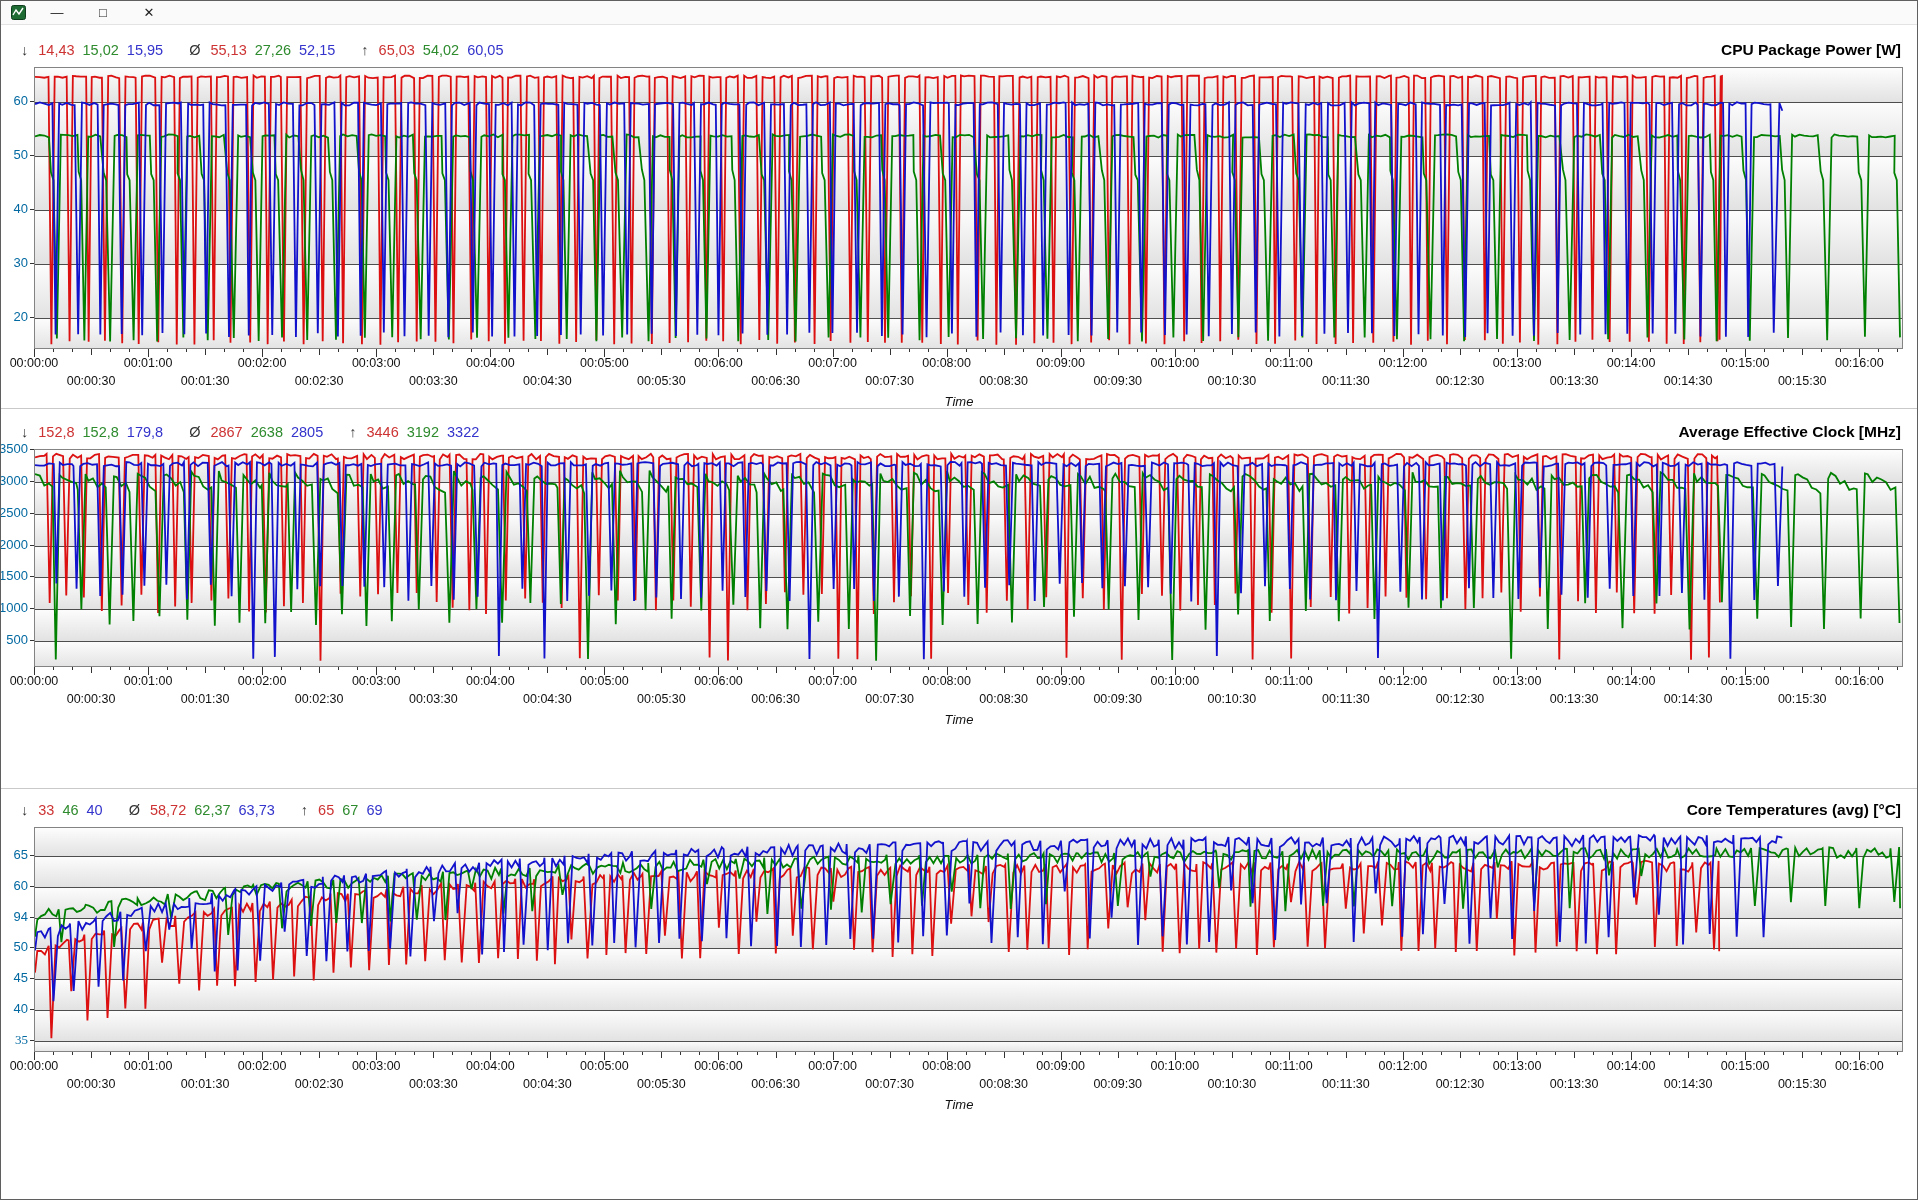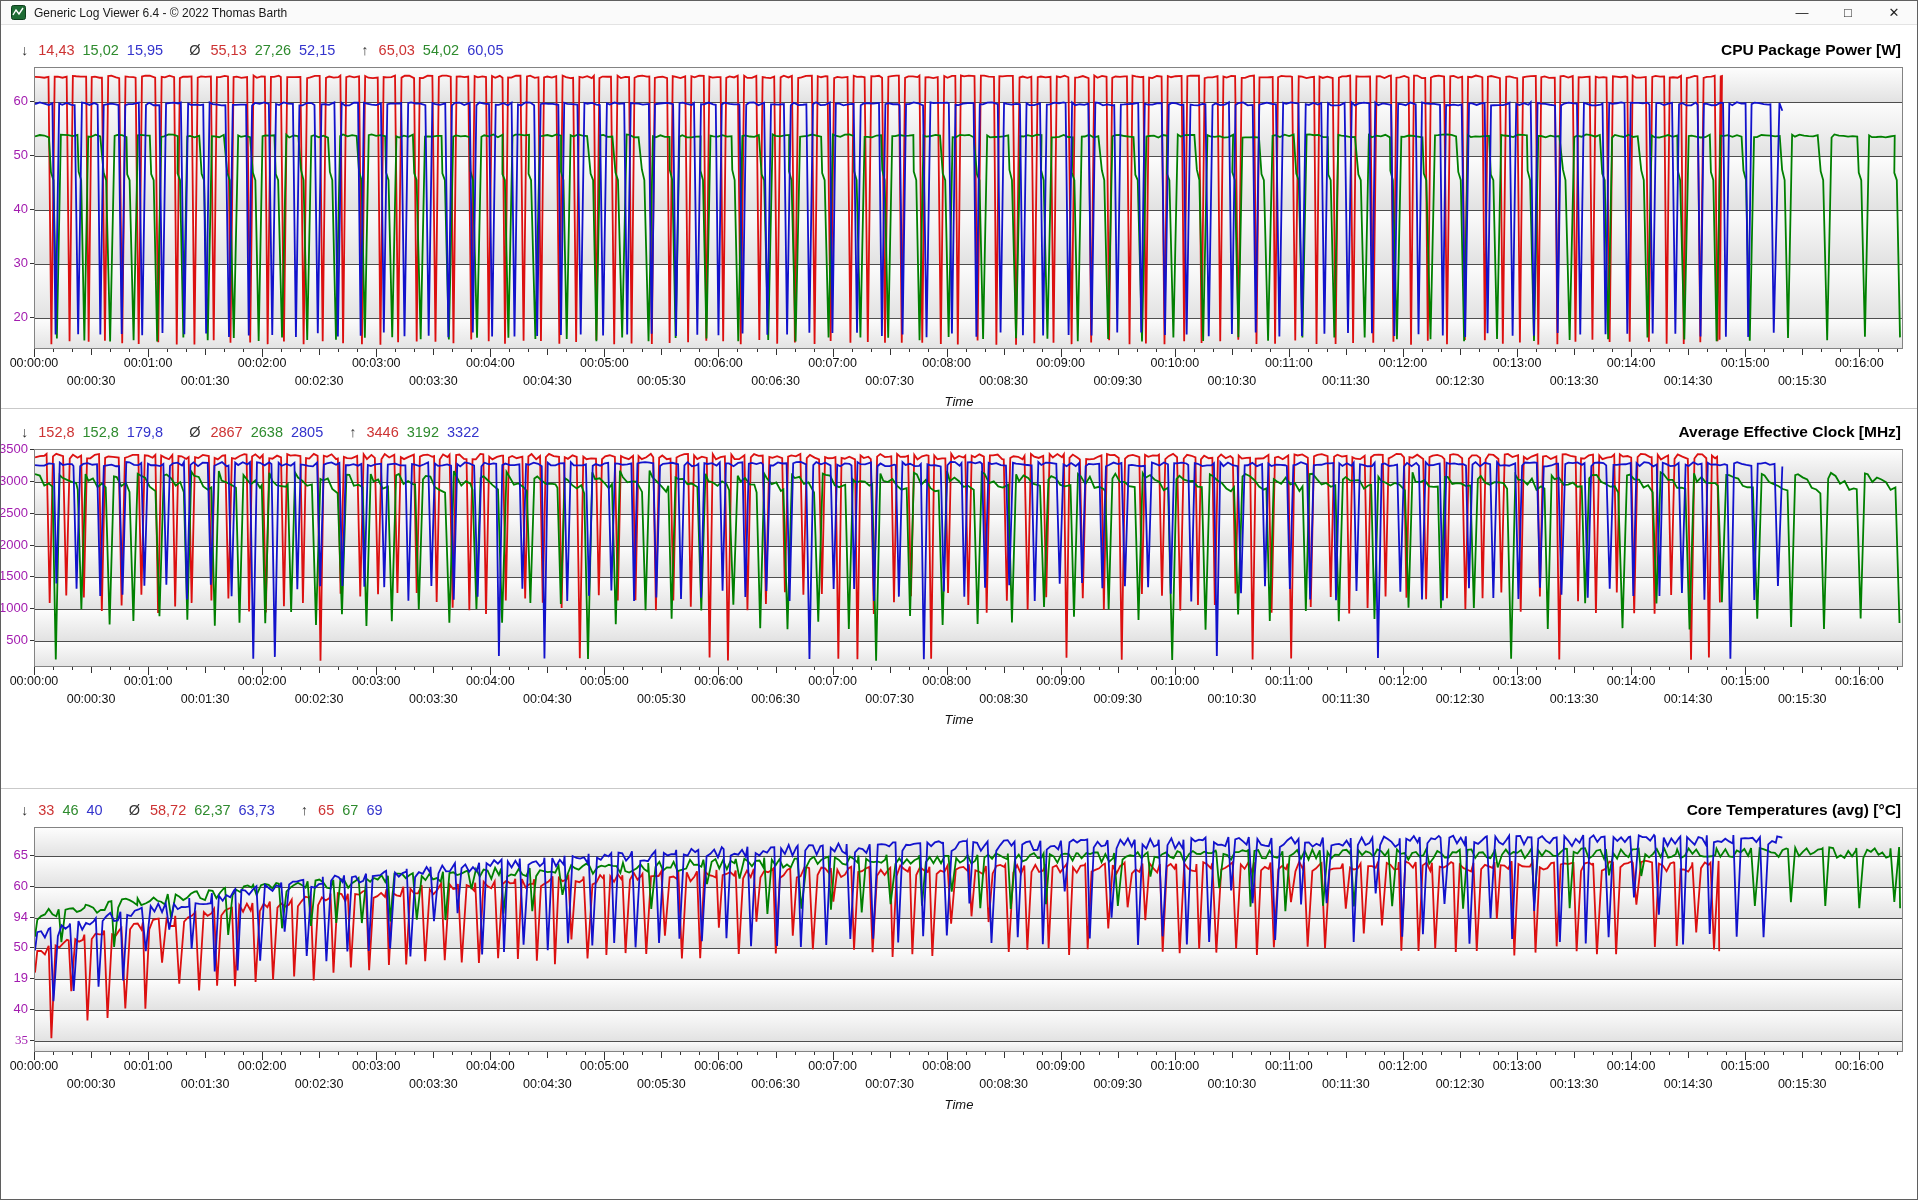--- a/index.html
+++ b/index.html
@@ -30,21 +30,21 @@
   .stats { font-size:14.5px; color:#111; display:flex; align-items:baseline; gap:8px; }
   .stats .sym { color:#333; margin-right:2px; }
   .stats .grp { margin-left:18px; }
   .v-r { color:#cd3333; }
   .v-g { color:#2e8b2e; }
   .v-b { color:#3434cc; }
   .chart-title { font-size:15.5px; font-weight:bold; color:#000; white-space:nowrap; }
 
   .plotrow { display:flex; margin-top:4px; padding-right:14px; }
   .ycol { width:33px; position:relative; flex:0 0 auto; }
-  .ylab { position:absolute; right:6px; font-size:13px; color:#a21caf; white-space:nowrap; }
+  .ylab { position:absolute; right:6px; font-size:13px; color:#0369a1; white-space:nowrap; }
   .ytick { position:absolute; right:0; width:4px; height:1px; background:#333; }
   .plot { flex:1 1 auto; position:relative; border:1px solid #838383; background:#fff; overflow:hidden; }
   .band { position:absolute; left:0; right:0; background:linear-gradient(180deg,#fdfdfd 0%,#e2e2e2 100%); }
   .gline { position:absolute; left:0; right:0; height:1px; background:#4d4d4d; }
   .plot svg { position:absolute; left:0; top:0; width:100%; height:100%; }
 
   .xaxis { position:relative; height:44px; margin-left:33px; margin-right:14px; }
   .xt { position:absolute; top:0; width:1px; background:#333; }
   .xlab { position:absolute; font-size:12.5px; color:#111; transform:translateX(-50%); white-space:nowrap; }
   .timelbl { text-align:center; font-size:13px; font-style:italic; color:#111; margin-top:1px; }
@@ -52,21 +52,20 @@
 </head>
 <body>
 
 <div class="window">
 
   <div class="titlebar">
     <svg class="app-icon" viewBox="0 0 15 15">
       <rect x="0.5" y="0.5" width="14" height="14" rx="2" fill="#1e6b34" stroke="#0d3d1c"></rect>
       <polyline points="2,10 5,5 8,9 12,3" fill="none" stroke="#ffffff" stroke-width="1.4"></polyline>
     </svg>
-    <div class="win-title">Generic Log Viewer 6.4 - © 2022 Thomas Barth</div>
     <div class="win-btns">
       <div class="win-btn">—</div>
       <div class="win-btn">□</div>
       <div class="win-btn">✕</div>
     </div>
   </div>
 
 
   <div class="panel p1">
     <div class="hdr">
@@ -465,21 +464,21 @@
         <span class="v-b">69</span>
       </div>
       <div class="chart-title">Core Temperatures (avg) [°C]</div>
     </div>
     <div class="plotrow">
       <div class="ycol" style="height: 225px;">
           <span class="ylab" style="top: 204.705px; font-family: Liberation Serif, serif;">35</span>
           <div class="ytick" style="top: 212.705px;"></div>
           <span class="ylab" style="top: 173.967px;">40</span>
           <div class="ytick" style="top: 181.967px;"></div>
-          <span class="ylab" style="top: 143.23px;">19</span>
+          <span class="ylab" style="top: 143.23px;">45</span>
           <div class="ytick" style="top: 151.23px;"></div>
           <span class="ylab" style="top: 112.492px;">50</span>
           <div class="ytick" style="top: 120.492px;"></div>
           <span class="ylab" style="top: 81.7541px;">94</span>
           <div class="ytick" style="top: 89.7541px;"></div>
           <span class="ylab" style="top: 51.0164px;">60</span>
           <div class="ytick" style="top: 59.0164px;"></div>
           <span class="ylab" style="top: 20.2787px;">65</span>
           <div class="ytick" style="top: 28.2787px;"></div>
         </div>

